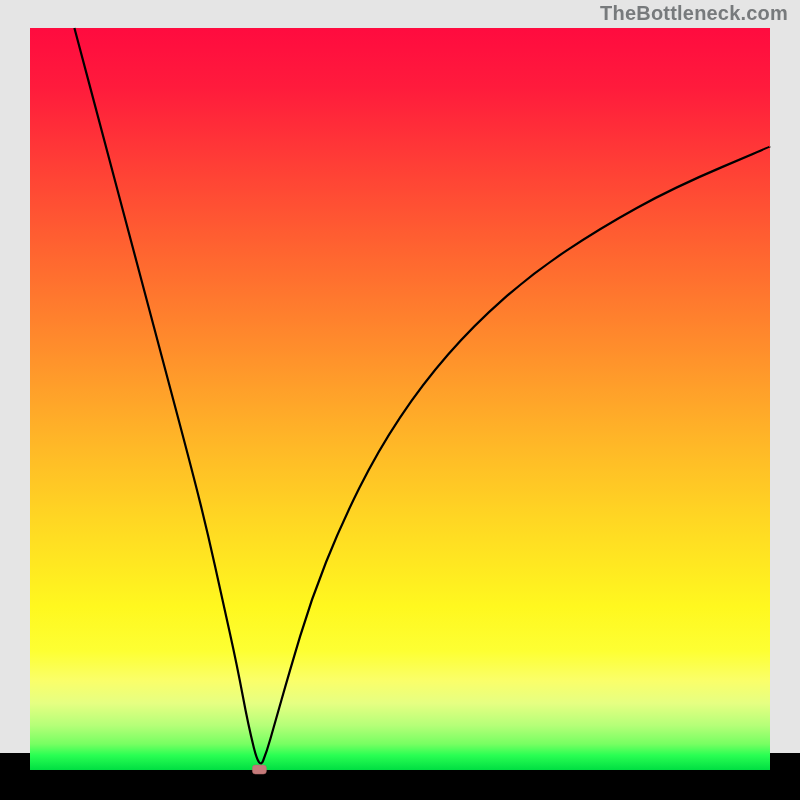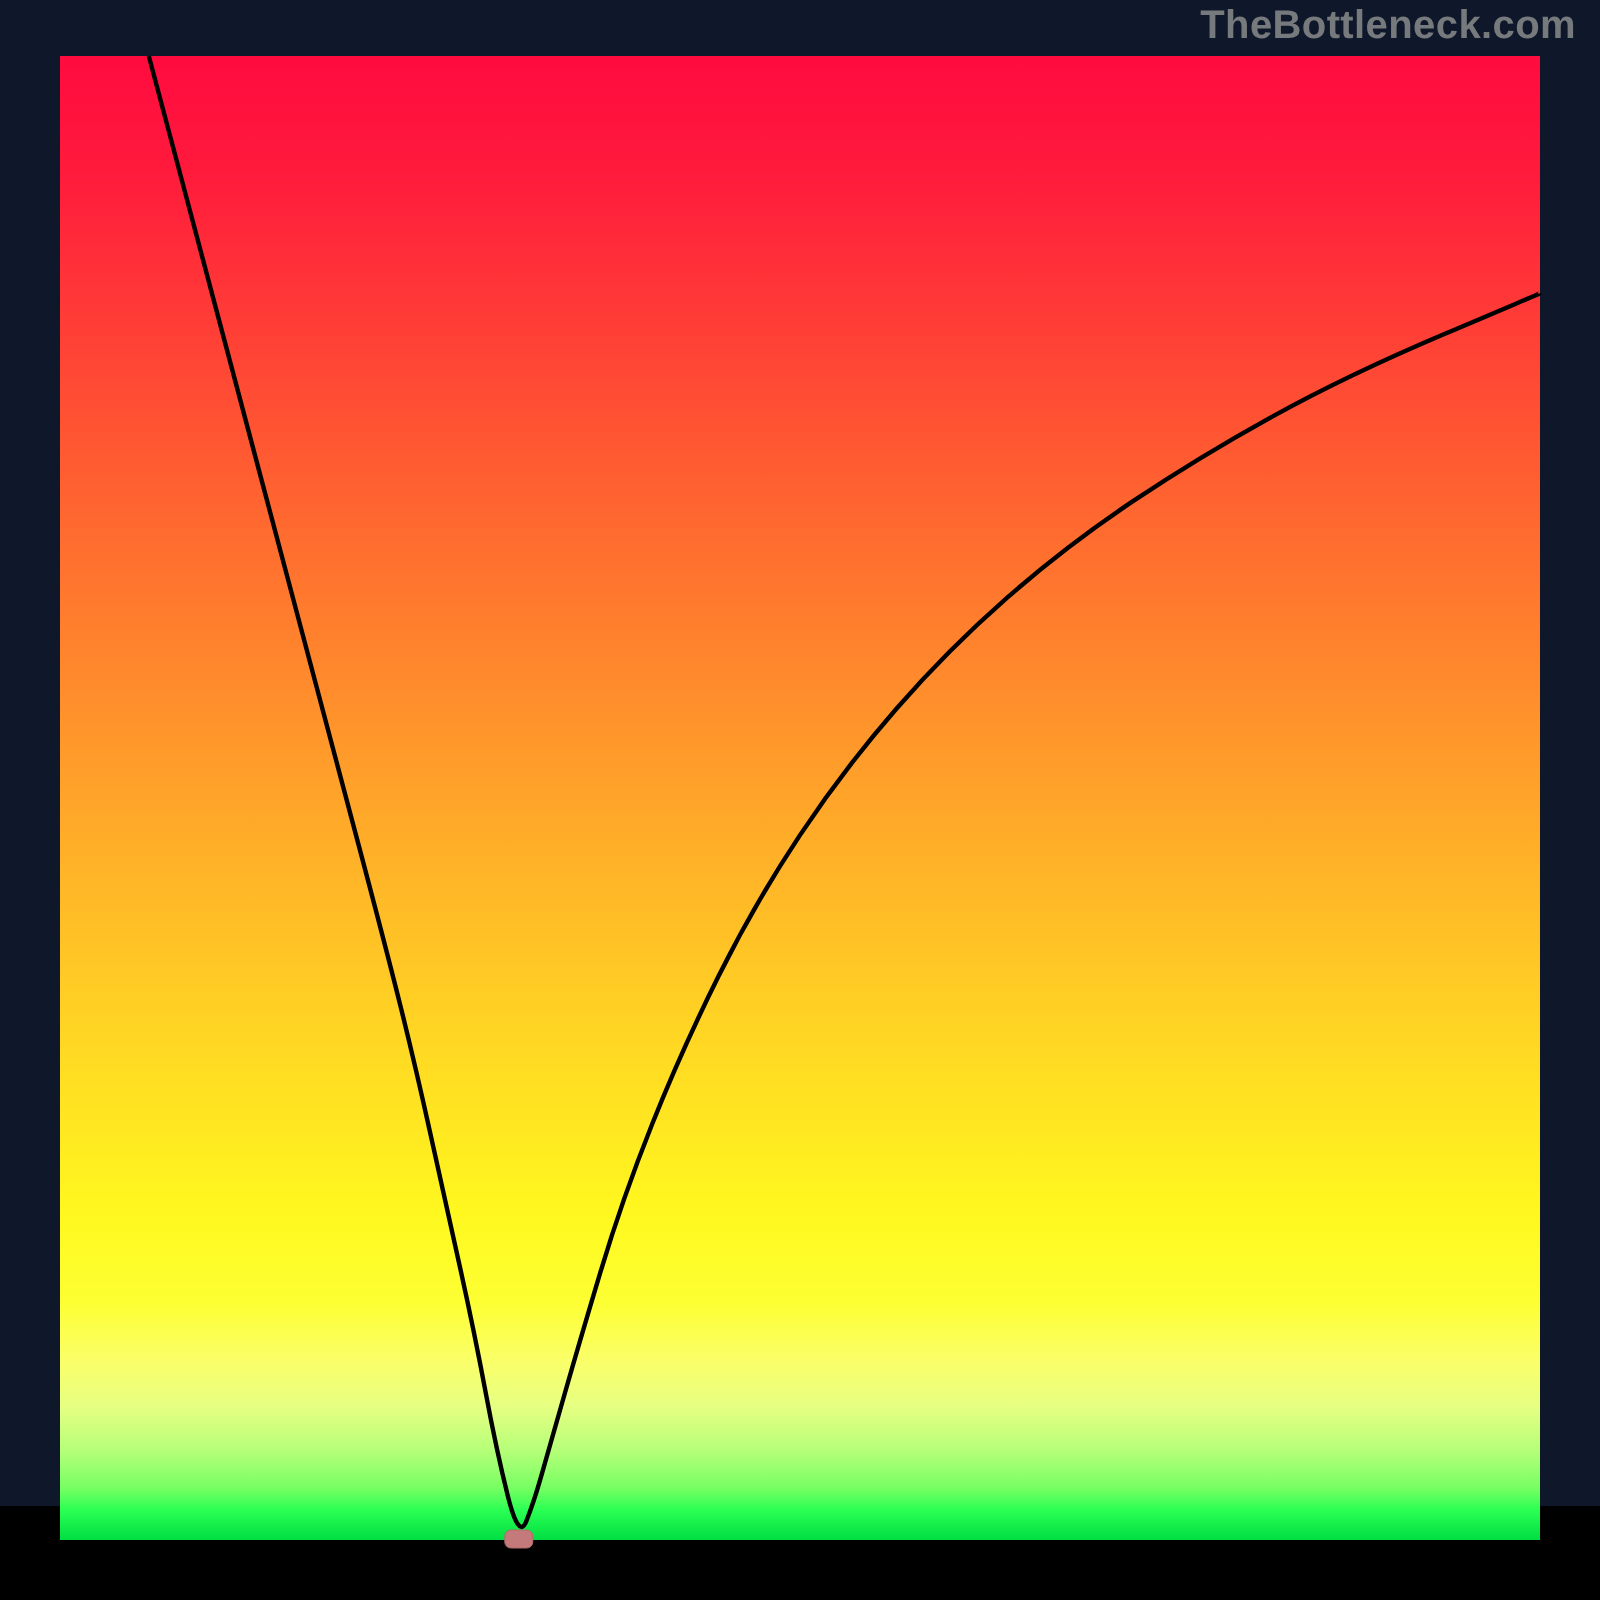--- a/index.html
+++ b/index.html
@@ -10,21 +10,21 @@
     background: #000;
     font-family: Arial, Helvetica, sans-serif;
     overflow: hidden;
   }
   .frame {
     position: absolute;
     top: 0;
     left: 0;
     width: 800px;
     height: 753px;
-    background: #0f172a;
+    background: #e5e5e5;
     text-decoration: underline;
   }
   .attribution {
     position: absolute;
     top: 2px;
     right: 12px;
     color: #777a7c;
     font-size: 20px;
     font-weight: 600;
     letter-spacing: 0.2px;

